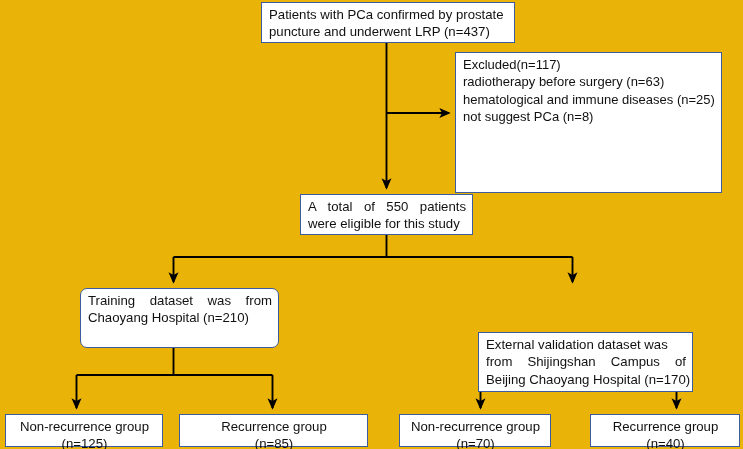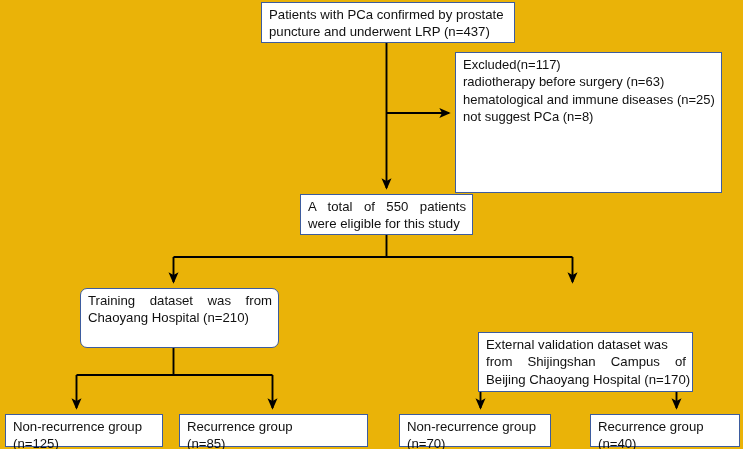--- a/index.html
+++ b/index.html
@@ -38,21 +38,21 @@
     display: block;
     white-space: nowrap;
   }
   
   .just {
     text-align: justify;
     text-align-last: justify;
     white-space: normal;
   }
   .ctr {
-    text-align: left;
+    text-align: center;
   }
 
   
   #node-top        { left: 261px; top: 2px;   width: 254px; height: 41px; }
   #node-excluded   { left: 455px; top: 52px;  width: 267px; height: 141px; font-size: 13px; line-height: 1.33; }
   #node-eligible   { left: 300px; top: 194px; width: 173px; height: 41px; }
   #node-training   { left: 80px;  top: 288px; width: 199px; height: 60px; border-radius: 7px; }
   #node-external   { left: 478px; top: 288px; width: 215px; height: 60px; margin-top: 44px; }
   #node-nonrec-1   { left: 5px;   top: 414px; width: 158px; height: 33px; }
   #node-rec-1      { left: 179px; top: 414px; width: 189px; height: 33px; }

